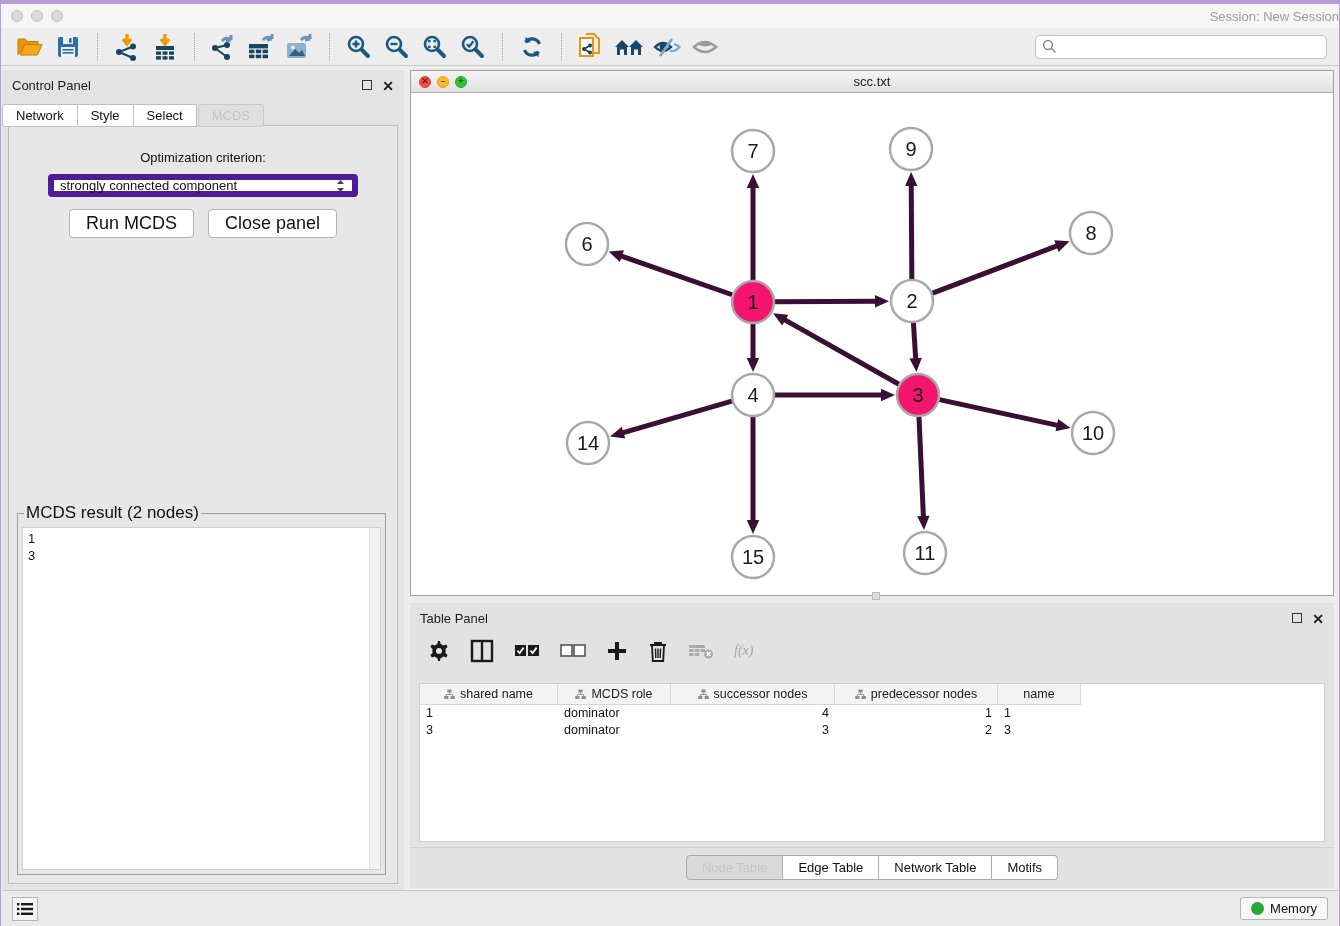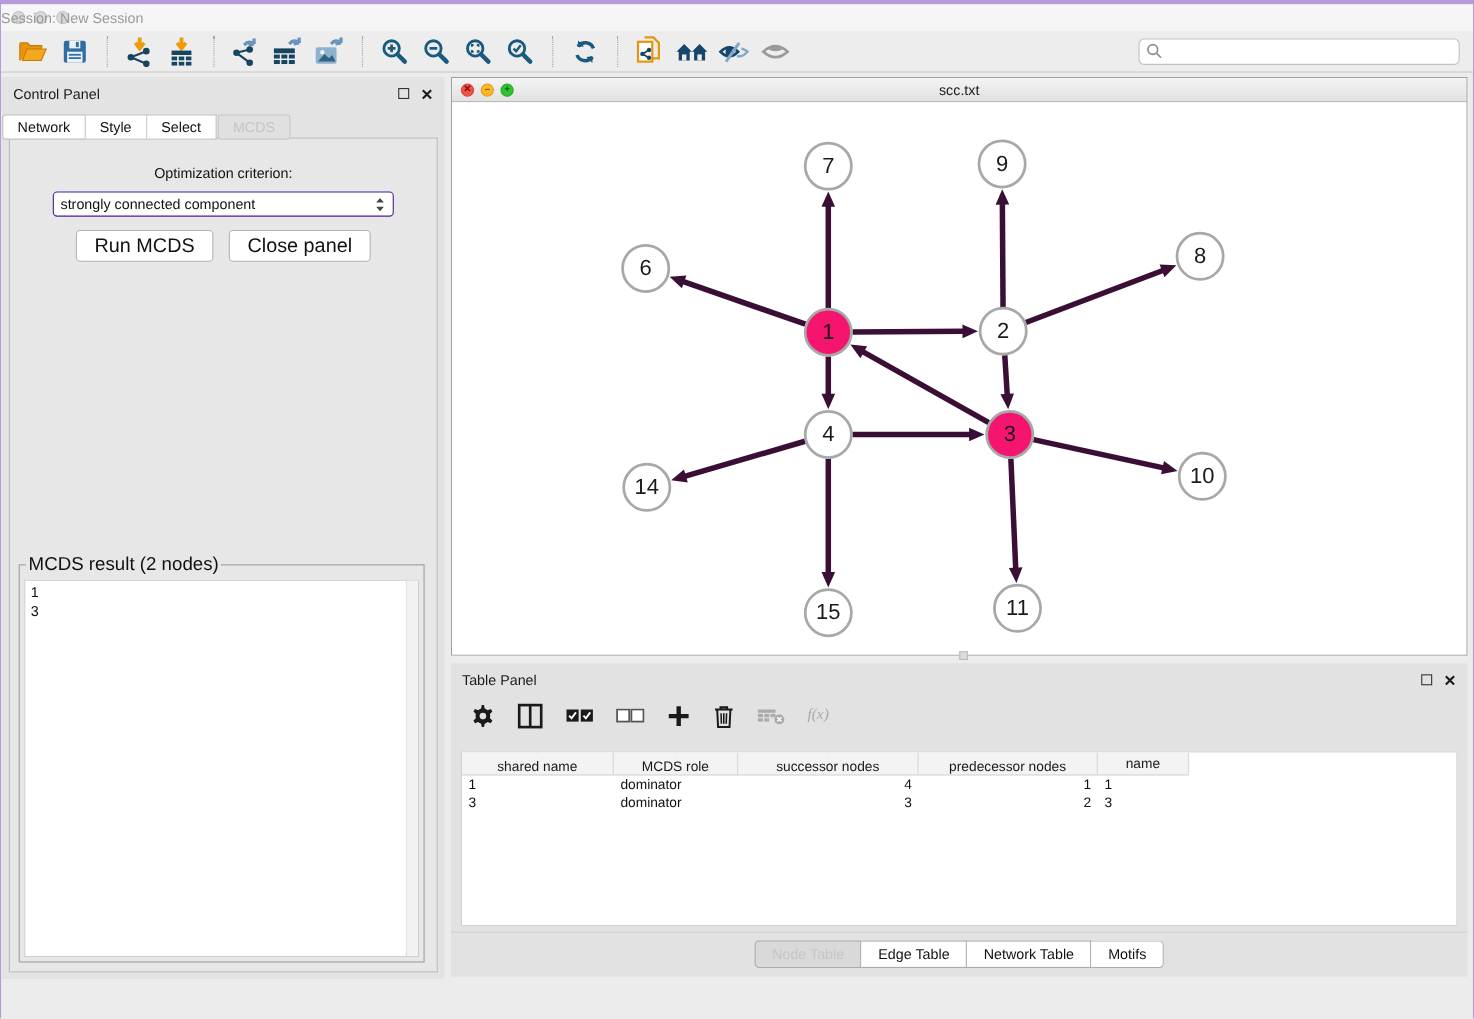--- a/index.html
+++ b/index.html
@@ -4,21 +4,21 @@
 <style>
   html,body{margin:0;padding:0;width:1340px;height:926px;overflow:hidden;
     font-family:"Liberation Sans",sans-serif;background:#ECECEC;}
   *{box-sizing:border-box;}
   .app{position:relative;width:1340px;height:926px;background:#ECECEC;
     border-top:4px solid #B69CD6;border-left:1px solid #B69CD6;border-right:1px solid #B69CD6;}
   
   .titlebar{position:relative;height:24px;background:#F6F6F6;display:flex;align-items:center;}
   .lights{display:flex;gap:8px;margin-left:10px;}
   .light{width:12px;height:12px;border-radius:50%;background:#D9D9D9;border:1px solid #C3C3C3;}
-  .win-title{position:absolute;left:0;right:0;text-align:left;font-size:13px;color:#9A9A9A;}
+  .win-title{position:absolute;left:0;right:0;text-align:right;font-size:13px;color:#9A9A9A;}
   
   .toolbar{height:38px;background:#EDEDED;border-bottom:1px solid #C8C8C8;
     display:flex;align-items:center;padding:0 12px;gap:4px;}
   .tbtn{width:34px;height:30px;display:flex;align-items:center;justify-content:center;cursor:default;}
   .tsep{width:1px;height:28px;border-left:1px dotted #A6A6A6;margin:0 8px;}
   .searchbox{margin-left:auto;width:292px;height:24px;background:#FFF;border:1px solid #C2C2C2;
     border-radius:5px;display:flex;align-items:center;padding:0 6px;gap:5px;}
   
   .main{position:absolute;top:66px;left:1px;right:1px;bottom:36px;}
   
@@ -26,21 +26,21 @@
   .panel-head{display:flex;align-items:center;padding:8px 10px 0 10px;font-size:13px;color:#1A1A1A;}
   .panel-head .spacer{flex:1;}
   .mini-ic{margin-left:10px;color:#1A1A1A;font-size:12px;line-height:10px;cursor:default;}
   .float-sq{width:10px;height:10px;border:1.6px solid #333;display:inline-block;}
   .cp-tabs{position:absolute;top:34px;left:0;right:0;display:flex;justify-content:flex-start;z-index:2;}
   .tab{background:#FFF;border:1px solid #C0C0C0;border-left:none;padding:3px 13px;font-size:13px;color:#111;}
   .tab:first-child{border-left:1px solid #C0C0C0;border-radius:3px 0 0 3px;}
   .tab.selected{background:#E0E0E0;color:#C4C4C4;border:1px solid #C8C8C8;border-radius:3px;margin-left:1px;}
   .cp-content{position:absolute;top:55px;left:6px;right:6px;bottom:6px;border:1px solid #BDBDBD;background:#E7E7E7;}
   .opt-label{text-align:center;margin-top:24px;font-size:13px;color:#111;}
-  .selectbox{margin:9px auto 0 auto;width:310px;height:23px;background:#FFF;border:1px solid #4c1d95;
+  .selectbox{margin:9px auto 0 auto;width:310px;height:23px;background:#FFF;border:6px solid #4c1d95;
     border-radius:4px;display:flex;align-items:center;padding:0 6px;font-size:13px;color:#111;}
   .selectbox .sel-text{flex:1;}
   .btn-row{display:flex;justify-content:center;gap:14px;margin-top:12px;}
   .btn{background:#FFF;border:1px solid #B3B3B3;border-radius:4px;padding:3px 16px;font-size:18px;color:#111;cursor:default;}
   .result-fs{position:absolute;top:377px;left:6px;right:9px;bottom:8px;
     border:1px solid #9E9E9E;background:#E7E7E7;padding:2px;}
   .result-fs legend{font-size:17px;color:#111;padding:0 2px;margin-left:4px;}
   .result-inner{position:absolute;top:4px;left:4px;right:4px;bottom:4px;background:#FFF;
     border:1px solid #CFCFCF;font-size:13px;color:#111;}
   .result-lines{padding:2px 5px;line-height:17px;}
@@ -59,21 +59,21 @@
   .nw-canvas{position:relative;width:100%;height:502px;background:#FFF;}
   .nw-handle{position:absolute;left:50%;bottom:-5px;width:8px;height:8px;background:#DCDCDC;border:1px solid #BDBDBD;}
   
   .table-panel{position:absolute;left:0;right:0;top:533px;bottom:2px;background:#E2E2E2;}
   .tp-toolbar{display:flex;align-items:center;gap:20px;margin:8px 0 0 18px;height:34px;}
   .tp-ic{display:flex;align-items:center;justify-content:center;cursor:default;}
   .fx{font-family:"Liberation Serif",serif;font-style:italic;font-size:14px;color:#A9A9A9;}
   .tbl-wrap{position:absolute;top:80px;left:9px;right:9px;bottom:46px;background:#FFF;border:1px solid #CFCFCF;overflow:hidden;}
   .thead{display:flex;width:661px;background:#F3F3F3;border-bottom:1px solid #D5D5D5;}
   .th{display:flex;align-items:center;justify-content:center;gap:5px;height:20px;
-    font-size:12.5px;color:#1A1A1A;border-right:1px solid #D8D8D8;flex-direction:column;}
+    font-size:12.5px;color:#1A1A1A;border-right:1px solid #D8D8D8;}
   .trow{display:flex;width:661px;}
   .td{height:17px;font-size:12.5px;color:#111;padding:1px 6px 0 6px;white-space:nowrap;overflow:hidden;}
   .td.r{text-align:right;}
   .tp-tabs{position:absolute;left:0;right:0;bottom:8px;display:flex;justify-content:center;}
   .btab{background:#FFF;border:1px solid #ABABAB;border-left:none;padding:4px 15px;font-size:13px;color:#111;}
   .btab:first-child{border-left:1px solid #ABABAB;border-radius:4px 0 0 4px;}
   .btab:last-child{border-radius:0 4px 4px 0;}
   .btab.selected{background:#D9D9D9;color:#C6C6C6;}
   .tp-divider{position:absolute;left:0;right:0;bottom:40px;border-top:1px solid #D0D0D0;}
   
@@ -518,13 +518,31 @@
         <div class="tp-tabs" id="tp-tabs">
             <span class="btab selected">Node Table</span>
             <span class="btab">Edge Table</span>
             <span class="btab">Network Table</span>
             <span class="btab">Motifs</span>
           </div>
       </div>
     </div>
   </div>
 
+  <div class="statusbar">
+    <div class="sb-left">
+      <svg width="16" height="14" viewBox="0 0 16 14">
+          <g fill="#1A1A1A">
+            <rect x="0" y="1" width="2.4" height="2.4"></rect>
+            <rect x="4" y="1" width="12" height="2.4"></rect>
+            <rect x="0" y="5.8" width="2.4" height="2.4"></rect>
+            <rect x="4" y="5.8" width="12" height="2.4"></rect>
+            <rect x="0" y="10.6" width="2.4" height="2.4"></rect>
+            <rect x="4" y="10.6" width="12" height="2.4"></rect>
+          </g>
+        </svg>
+    </div>
+    <div class="memory-btn">
+      <span class="mem-dot"></span>
+      <span>Memory</span>
+    </div>
+  </div>
 </div>
 
 </body></html>

